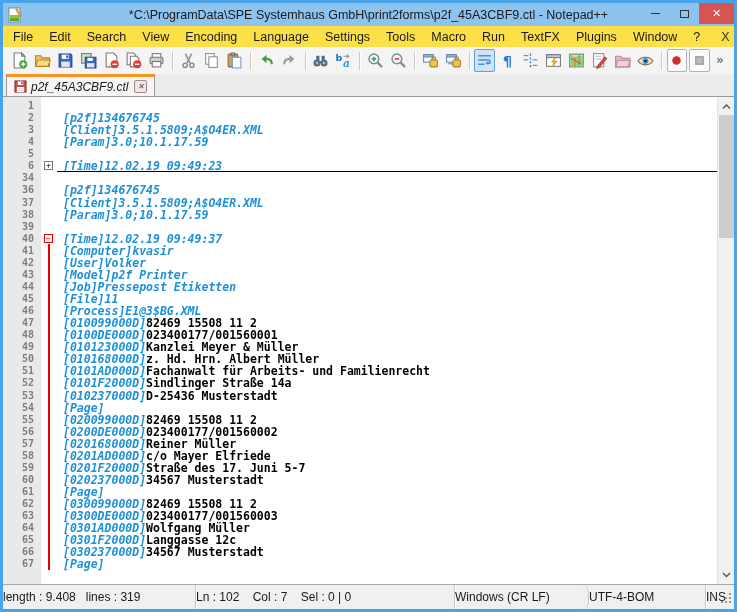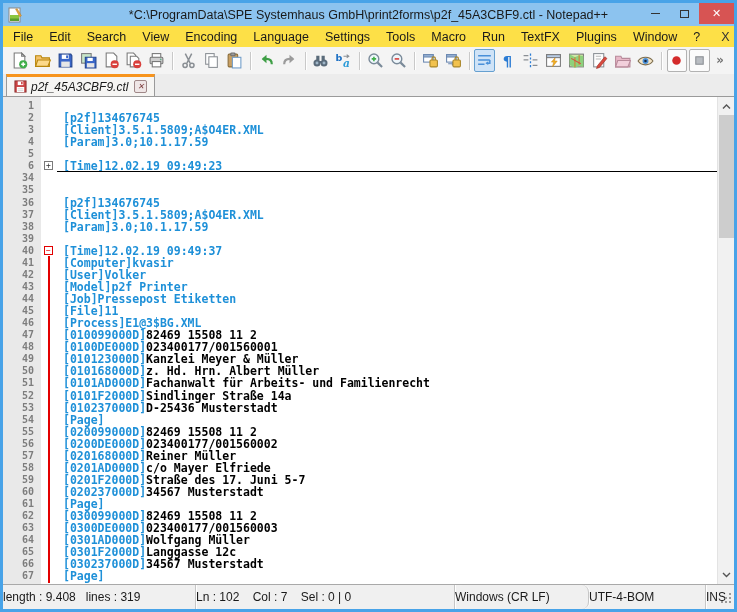--- a/index.html
+++ b/index.html
@@ -47,21 +47,21 @@
   .crow{display:flex;height:12.07px;position:relative;}
   .lnum{width:38px;text-align:right;padding-right:7px;color:#7d7d7d;flex:none;
     font:600 10px/12.07px "DejaVu Sans Mono",monospace;position:relative;}
   .fmargin{width:16px;flex:none;position:relative;}
   .fbox{position:absolute;left:3px;top:1px;width:9px;height:9px;border:1px solid #7a7a7a;background:#fff;
     color:#333;font:8px/7px "DejaVu Sans Mono",monospace;text-align:center;}
   .fbox.red{border-color:#e30000;color:#e30000;}
   .fline{position:absolute;left:7px;top:0;width:2px;height:100%;background:#e30000;}
   .fline.below{top:11px;height:auto;bottom:0;}
   .ctext{flex:1;white-space:pre;font:600 11.5px/12.07px "DejaVu Sans Mono",monospace;padding-left:6px;}
-  .tok-b{color:#1e90d8;}
+  .tok-b{color:#1e90d8;font-style:italic;}
   .tok-k{color:#000;}
   .ul{position:absolute;left:54px;right:0;bottom:0;height:1px;background:#000;}
   
   .vscroll{width:17px;background:#f1f1f1;position:relative;flex:none;border-left:1px solid #e3e3e3;}
   .varrow{position:absolute;left:0;width:16px;height:17px;display:flex;align-items:center;justify-content:center;}
   .varrow.up{top:1px;}
   .varrow.down{bottom:1px;}
   .vthumb{position:absolute;left:1px;width:15px;top:18px;height:123px;background:#cdcdcd;}
   
   .statusbar{height:25px;background:#f0f0f0;border-top:1px solid #a9a9a9;display:flex;align-items:stretch;
@@ -439,25 +439,20 @@
           </div>
           <div class="ctext" data-name="code-text"><span class="tok-b">[Time]12.02.19 09:49:23</span></div>
           <div class="ul" data-name="fold-collapsed-underline"></div>
         </div>
         <div class="crow" data-name="code-line">
           <div class="lnum" data-name="line-number">34</div>
           <div class="fmargin" data-name="fold-margin"></div>
           <div class="ctext" data-name="code-text"></div>
         </div>
         <div class="crow" data-name="code-line">
-          <div class="lnum" data-name="line-number">35</div>
-          <div class="fmargin" data-name="fold-margin"></div>
-          <div class="ctext" data-name="code-text"></div>
-        </div>
-        <div class="crow" data-name="code-line">
           <div class="lnum" data-name="line-number">36</div>
           <div class="fmargin" data-name="fold-margin"></div>
           <div class="ctext" data-name="code-text"><span class="tok-b">[p2f]134676745</span></div>
         </div>
         <div class="crow" data-name="code-line">
           <div class="lnum" data-name="line-number">37</div>
           <div class="fmargin" data-name="fold-margin"></div>
           <div class="ctext" data-name="code-text"><span class="tok-b">[Client]3.5.1.5809;A$O4ER.XML</span></div>
         </div>
         <div class="crow" data-name="code-line">

